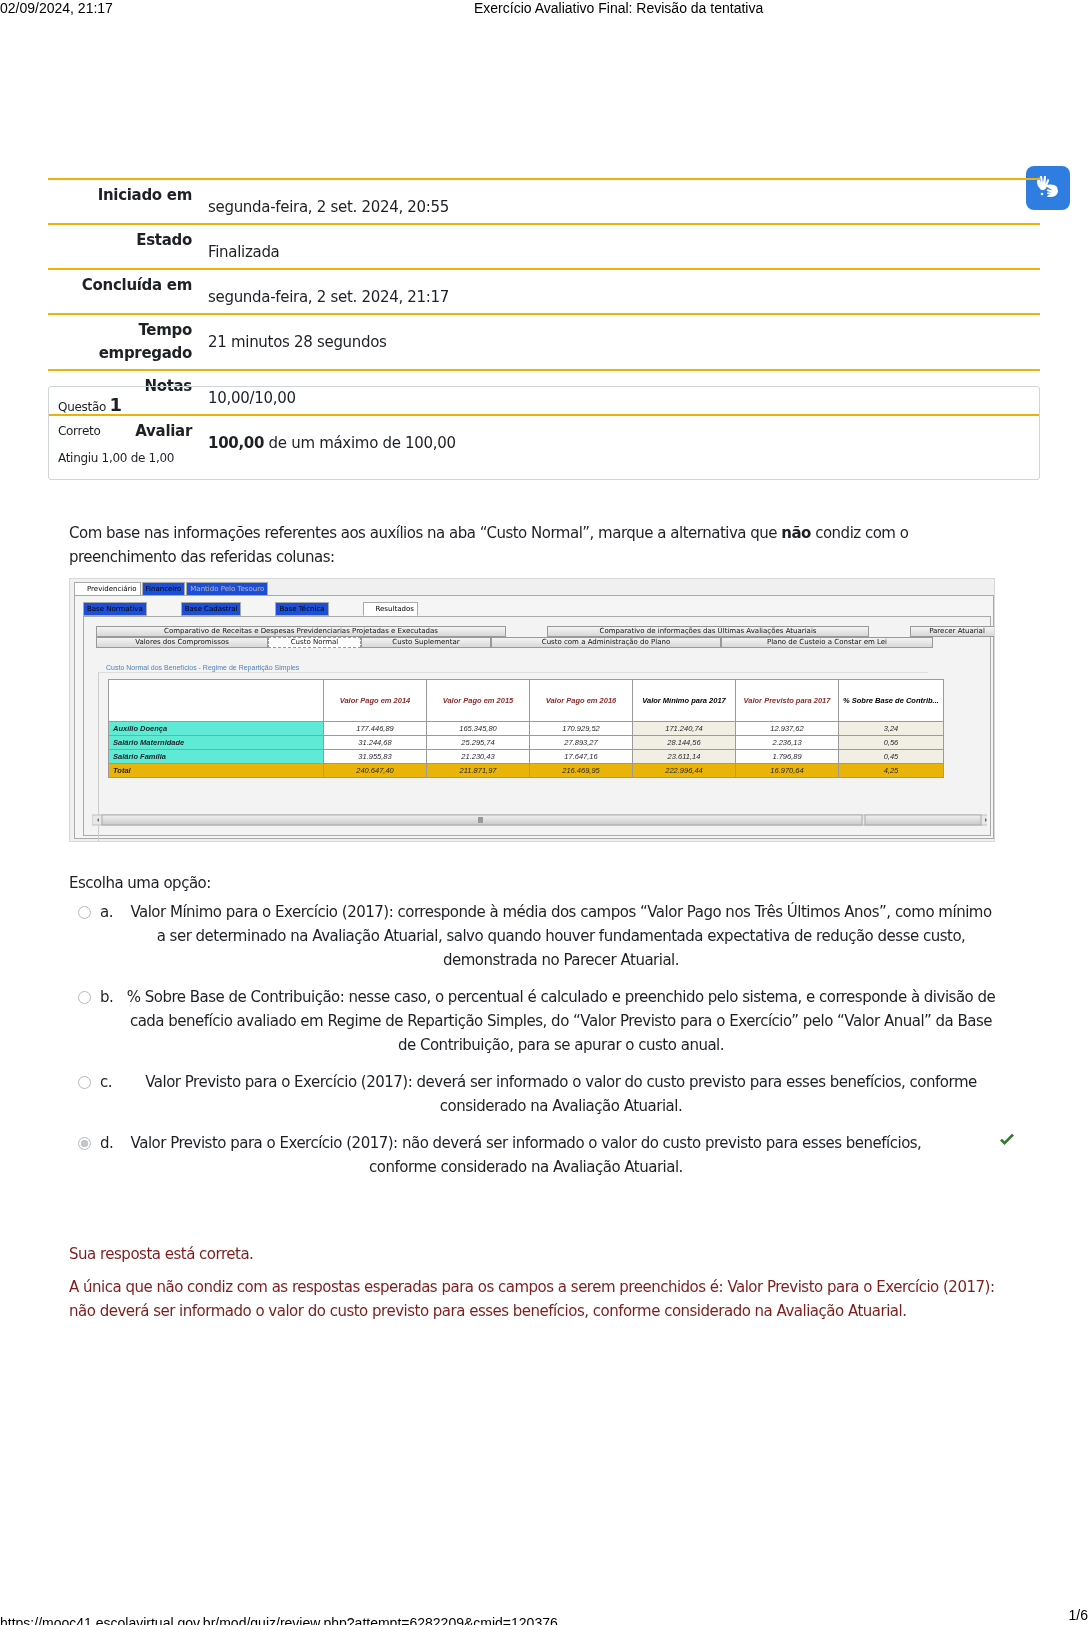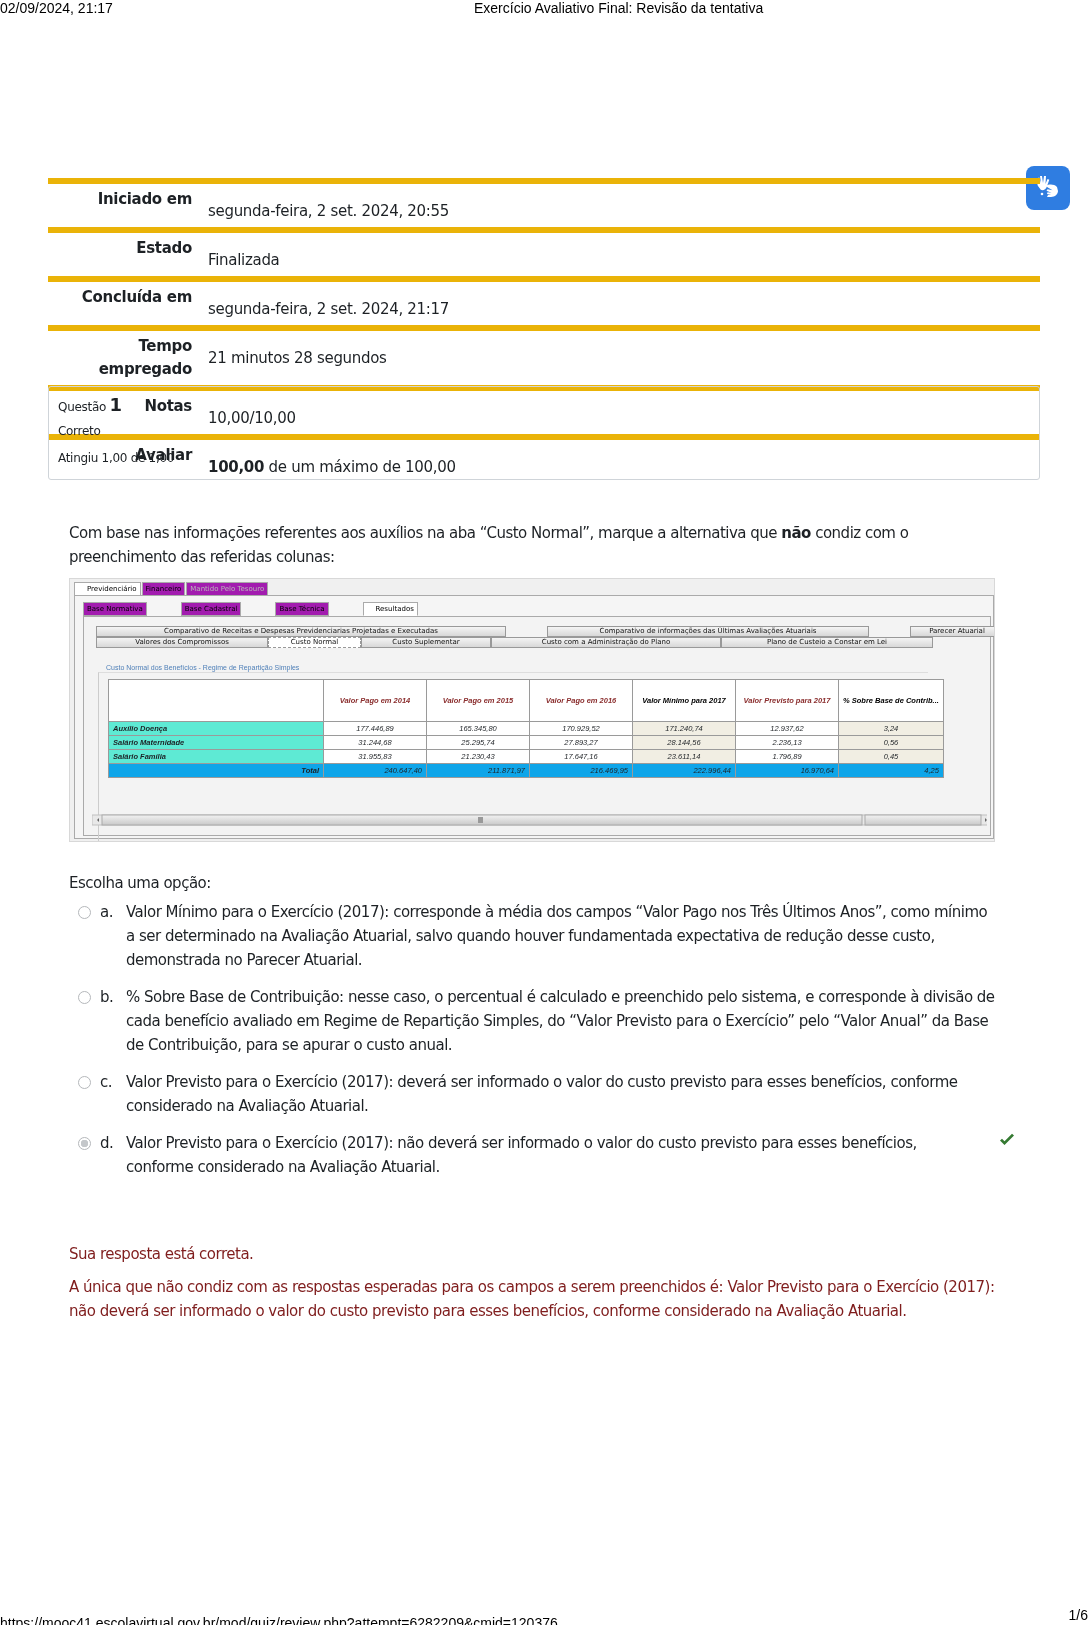--- a/index.html
+++ b/index.html
@@ -9,66 +9,66 @@
   .print-header { position: absolute; top: 0; left: 0; width: 1088px; height: 18px; font-size: 14px; color: #000; font-family: "Liberation Sans", sans-serif; }
   .print-header .date { position: absolute; left: 0; top: 0; }
   .print-header .title { position: absolute; left: 474px; top: 0; }
   .print-footer { position: absolute; bottom: 0; left: 0; width: 1088px; height: 20px; font-size: 14px; color: #000; }
   .print-footer .url { position: absolute; left: 0; top: 10px; }
   .print-footer .page { position: absolute; right: 0; top: 2px; }
 
   .a11y-btn { position: absolute; left: 1026px; top: 166px; width: 44px; height: 44px; background: #2f7de1; border-radius: 8px; display: flex; align-items: center; justify-content: center; }
 
   .summary { position: absolute; left: 48px; top: 178px; width: 992px; border-collapse: collapse; font-family: "DejaVu Sans", sans-serif; font-size: 15px; }
-  .summary tr { border-top: 6px solid #eab308; }
+  .summary tr { border-top: 2px solid #eab308; }
   .summary tr:last-child { border-bottom: none; }
   .summary th { width: 160px; text-align: right; font-weight: bold; padding: 4px 16px 4px 0; vertical-align: top; line-height: 23px; letter-spacing: -0.3px; }
   .summary td { text-align: left; padding: 16px 0 4px 0; vertical-align: top; line-height: 23px; letter-spacing: -0.3px; margin-left: 24px; }
   .summary td b { font-weight: bold; }
 
   .qinfo { position: absolute; left: 48px; top: 386px; width: 992px; height: 94px; border: 1px solid #cfd4d9; border-radius: 3px; padding: 8px 9px; font-family: "DejaVu Sans", sans-serif; font-size: 12px; letter-spacing: -0.3px; }
   .qinfo .qno { line-height: 20px; }
   .qinfo .qno b { font-size: 18px; font-weight: bold; }
   .qinfo .state { margin-top: 6px; line-height: 16px; }
   .qinfo .grade { margin-top: 11px; line-height: 16px; }
 
   .qtext { position: absolute; left: 69px; top: 521px; width: 945px; font-family: "DejaVu Sans", sans-serif; font-size: 15px; line-height: 24px; letter-spacing: -0.5px; }
 
   
   .shot { position: absolute; left: 69px; top: 578px; width: 926px; height: 264px; background: #f0f0f0; border: 1px solid #d8d8d8; font-family: "DejaVu Sans", sans-serif; overflow: hidden; }
   .tabs1 { position: absolute; left: 4px; top: 3px; display: flex; }
-  .tab { font-size: 7px; padding: 2px 3px; border: 1px solid #aaa; background: #a21caf; margin-right: 1px; color: #000; white-space: nowrap; }
+  .tab { font-size: 7px; padding: 2px 3px; border: 1px solid #aaa; background: #1d4ed8; margin-right: 1px; color: #000; white-space: nowrap; }
   .tab.active { background: #fff; border-bottom-color: #fff; padding-left: 12px; }
   .tab.disabled { color: #b8b8b8; }
   .panel1 { position: absolute; left: 4px; top: 16px; width: 920px; height: 244px; border: 1px solid #aaa; background: #f5f5f5; }
   .tabs2 { position: absolute; left: 8px; top: 6px; display: flex; gap: 33px; }
   .panel2 { position: absolute; left: 8px; top: 20px; width: 908px; height: 220px; border: 1px solid #aaa; background: #f3f3f3; }
   .rtab-row { position: absolute; left: 12px; display: flex; height: 11px; }
   .rtab { font-size: 7px; text-align: center; border: 1px solid #999; background: linear-gradient(#f4f4f4, #d8d8d8); line-height: 9px; white-space: nowrap; overflow: hidden; color: #111; }
   .rtab.active { background: #fff; border-style: dashed; }
   .cn-panel { position: absolute; left: 14px; top: 55px; width: 830px; height: 180px; border-left: 1px solid #ccc; border-top: 1px solid #ddd; }
   .cn-title { position: absolute; left: 32px; top: 661px; font-size: 7px; color: #5080b8; }
   .grid { position: absolute; left: 38px; top: 678px; border-collapse: collapse; font-size: 7.5px; }
   .grid td, .grid th { border: 1.5px solid #9a9a9a; height: 14px; padding: 0 4px; text-align: center; white-space: nowrap; font-style: italic; }
   .grid th { height: 42px; background: #fff; font-weight: bold; color: #8a2d2d; }
   .grid th.dark { color: #000; }
   .grid th.blank { width: 215px; }
   .grid td.rowlabel { text-align: left; font-weight: bold; background: #5eead4; }
   .grid td.val { background: #fff; width: 103px; }
   .grid td.beige { background: #f1eee3; }
-  .grid tr.total td { background: #0ea5e9; text-align: right; }
+  .grid tr.total td { background: #eab308; }
   .hscroll { position: absolute; left: 24px; top: 818px; width: 895px; height: 12px; }
 
   .choose { position: absolute; left: 69px; top: 874px; font-family: "DejaVu Sans", sans-serif; font-size: 15px; letter-spacing: -0.5px; }
   .answers { position: absolute; left: 78px; top: 900px; width: 940px; font-family: "DejaVu Sans", sans-serif; font-size: 15px; line-height: 24px; letter-spacing: -0.5px; }
   .opt { position: relative; display: flex; margin-bottom: 13px; }
   .radio { width: 13px; height: 13px; border: 1px solid #b5b8bb; border-radius: 50%; margin-top: 6px; margin-right: 9px; flex: 0 0 auto; background: #fff; }
   .radio.checked { background: radial-gradient(circle, #c4c7ca 0 3.5px, #fff 4px); }
   .letter { width: 26px; flex: 0 0 auto; }
-  .otext { width: 870px; }
+  .otext { width: 870px; text-align: center; }
   .tick { position: absolute; right: 3px; top: 2px; }
 
   .feedback { position: absolute; left: 69px; top: 1242px; width: 950px; font-family: "DejaVu Sans", sans-serif; font-size: 15px; line-height: 24px; color: #7f1d1d; letter-spacing: -0.5px; }
   .feedback .p2 { margin-top: 9px; }
 </style>
 </head>
 <body>
 
 <div class="print-header">
   <span class="date">02/09/2024, 21:17</span>

